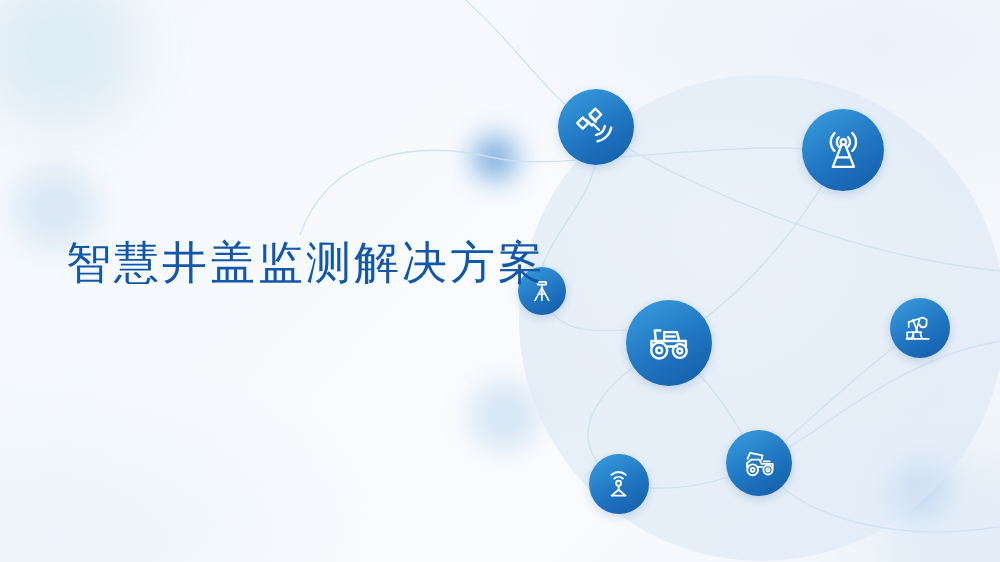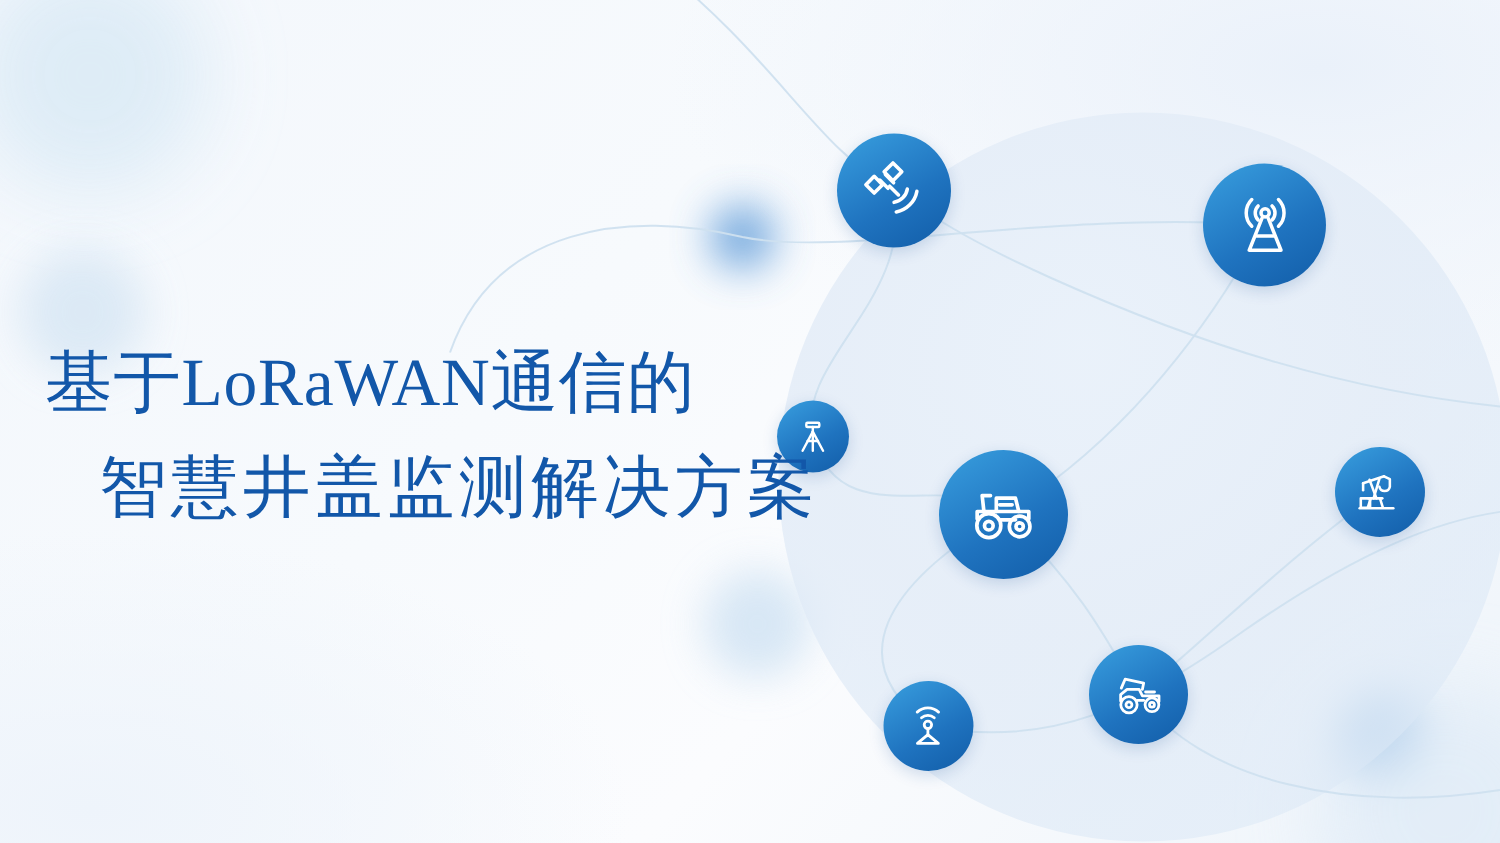--- a/index.html
+++ b/index.html
@@ -84,21 +84,20 @@
         <path d="M 596 127 C 610 200, 530 240, 542 291 C 560 360, 640 310, 669 343"></path>
         <path d="M 843 150 C 800 230, 740 300, 669 343 C 590 390, 560 440, 619 484"></path>
         <path d="M 669 343 C 720 390, 740 430, 759 463 C 800 520, 900 545, 1010 525"></path>
         <path d="M 619 484 C 700 500, 760 470, 830 420 C 905 368, 960 345, 1010 340"></path>
         <path d="M 920 328 C 860 370, 800 430, 759 463"></path>
         <path d="M 1010 272 C 900 262, 800 230, 700 185 C 640 158, 615 140, 596 127"></path>
       </g>
   </svg>
 
   <div class="title-block">
-    <div class="title-line1">基于LoRaWAN通信的</div>
     <div class="title-line2">智慧井盖监测解决方案</div>
   </div>
 
   <div id="node-host">
       <div class="node" title="卫星通信" style="left: 558px; top: 89px; width: 76px; height: 76px;">
         <span>
           <svg width="47.12" height="47.12" viewBox="0 0 48 48">
             <g stroke-width="2.4">
               <rect x="7" y="16.5" width="8" height="8" transform="rotate(-45 11 20.5)"></rect>
               <rect x="19.5" y="7.5" width="8.5" height="8.5" transform="rotate(-45 23.75 11.75)"></rect>

